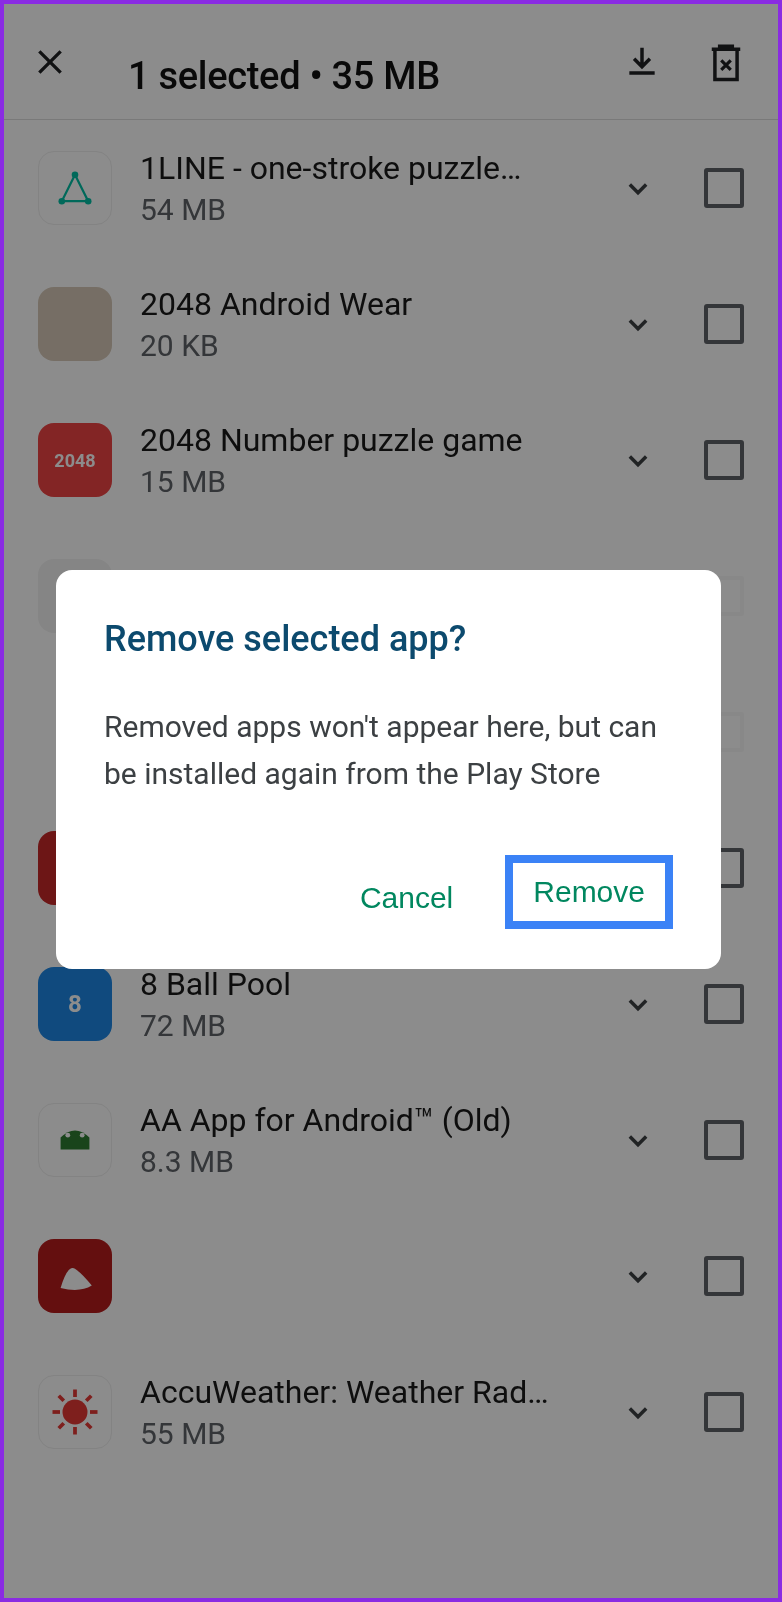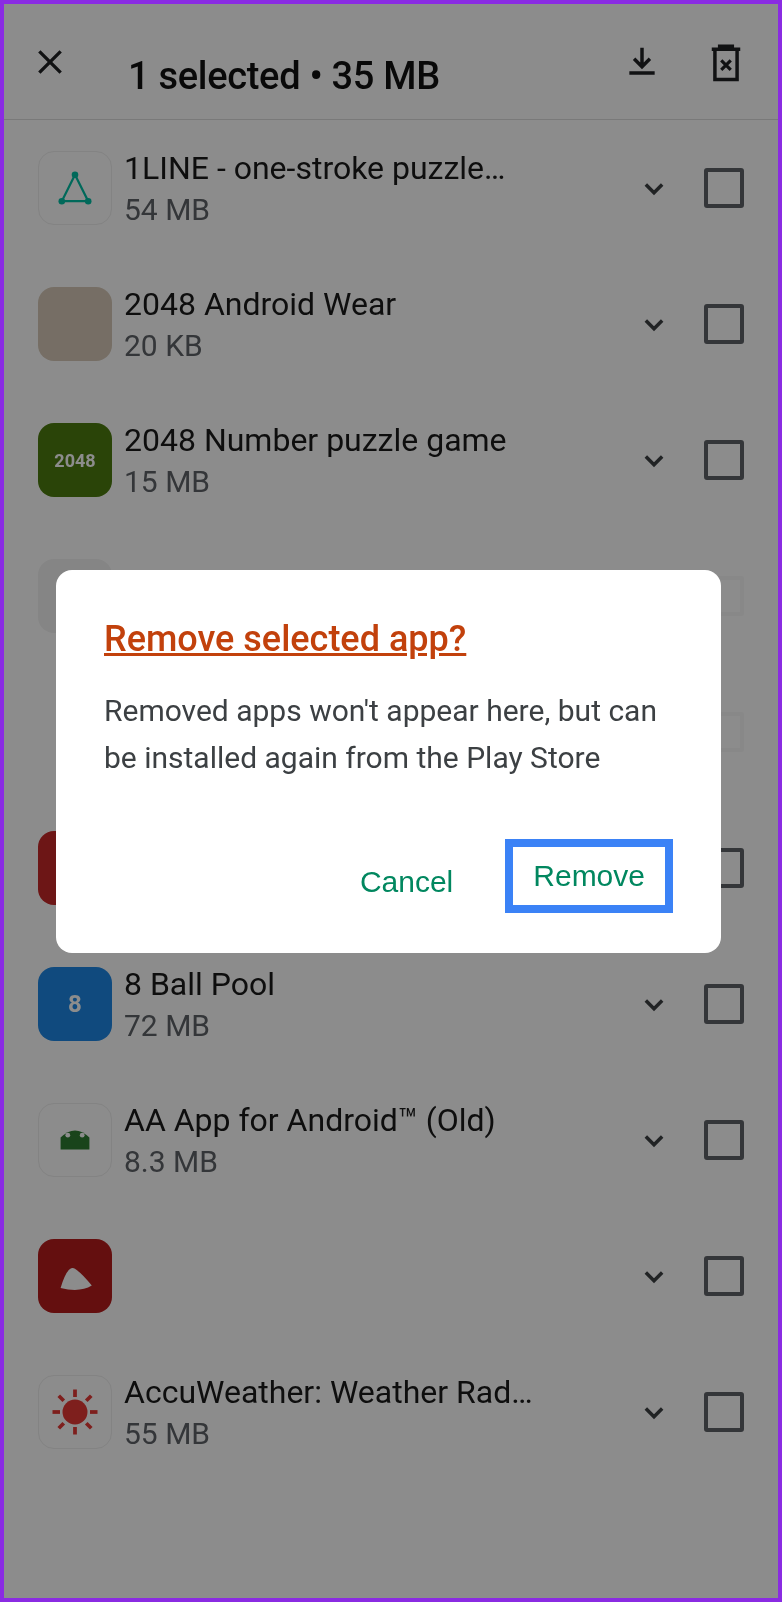--- a/index.html
+++ b/index.html
@@ -15,37 +15,37 @@
   .topbar {
     height: 116px; display: flex; align-items: center; padding: 0 28px;
     border-bottom: 1px solid #ddd;
   }
   .topbar .close { width: 36px; height: 36px; display:flex; align-items:center; justify-content:center; margin-right: 60px;}
   .topbar .title { font-size: 38px; font-weight: 500; color:#111; letter-spacing:-0.3px;margin-top:28px;}
   .topbar .spacer { flex: 1; }
   .topbar .tool { width: 48px; height: 48px; display:flex; align-items:center; justify-content:center; margin-left: 36px;}
   .list { padding: 0 24px 0 24px; }
   .row {
-    display: flex; align-items: center; height: 136px; gap: 12px;
+    display: flex; align-items: center; height: 136px; gap: 28px;
     padding: 0 10px;
   }
   .icon-box {
     width: 74px; height: 74px; border-radius: 16px; flex-shrink:0;
     display:flex; align-items:center; justify-content:center; font-weight:700; color:#fff;
   }
   .row .info { flex: 1; min-width:0; }
   .row .name { font-size: 32px; color:#1a1a1a; white-space: nowrap; overflow:hidden; text-overflow:ellipsis; margin-bottom:5px; }
   .row .size { font-size: 30px; color:#5f6368; }
   .chev { width:44px; height:44px; display:flex; align-items:center; justify-content:center; flex-shrink:0; }
   .checkbox { width:40px; height:40px; border:4px solid #5f6368; border-radius:3px; flex-shrink:0; margin-left: 16px;}
   .dialog {
     position: absolute; z-index: 20; background:#fff; border-radius: 16px;
     left: 52px; top: 566px; width: 665px; padding: 48px 48px 40px 48px;
   }
-  .dialog h2 { font-size: 36px; font-weight: 500; color:#c2410c; margin-bottom: 28px; text-decoration: underline;}
+  .dialog h2 { font-size: 36px; font-weight: 500; color:#0c4a6e; margin-bottom: 44px;}
   .dialog p { font-size: 30px; line-height: 1.55; color:#3c4043; margin-bottom: 58px;}
   .dialog .actions { display:flex; justify-content:flex-end; gap: 30px; align-items:flex-end;}
   .dialog .btn { font-size: 30px; font-weight:500; color:#01875f; padding: 14px 22px; background:transparent; border:none; cursor:pointer;}
   .highlight-box { border: 8px solid #3b82f6; border-radius: 0; padding: 12px 20px;}
   svg { display:block; }
 </style>
 </head>
 <body>
 
 <div class="frame">
@@ -102,21 +102,21 @@
       </div>
       <div class="chev">
           <svg width="28" height="28" viewBox="0 0 24 24">
             <path fill="none" stroke="#3c4043" stroke-width="3" d="M5 9 L12 16 L19 9"></path>
           </svg>
         </div>
       <div class="checkbox"></div>
     </div>
 
     <div class="row">
-      <div class="icon-box" style="background:#4d7c0f;font-size:18px;">2048</div>
+      <div class="icon-box" style="background:#ef4444;font-size:18px;">2048</div>
       <div class="info">
         <div class="name">2048 Number puzzle game</div>
         <div class="size">15 MB</div>
       </div>
       <div class="chev">
           <svg width="28" height="28" viewBox="0 0 24 24">
             <path fill="none" stroke="#3c4043" stroke-width="3" d="M5 9 L12 16 L19 9"></path>
           </svg>
         </div>
       <div class="checkbox"></div>

